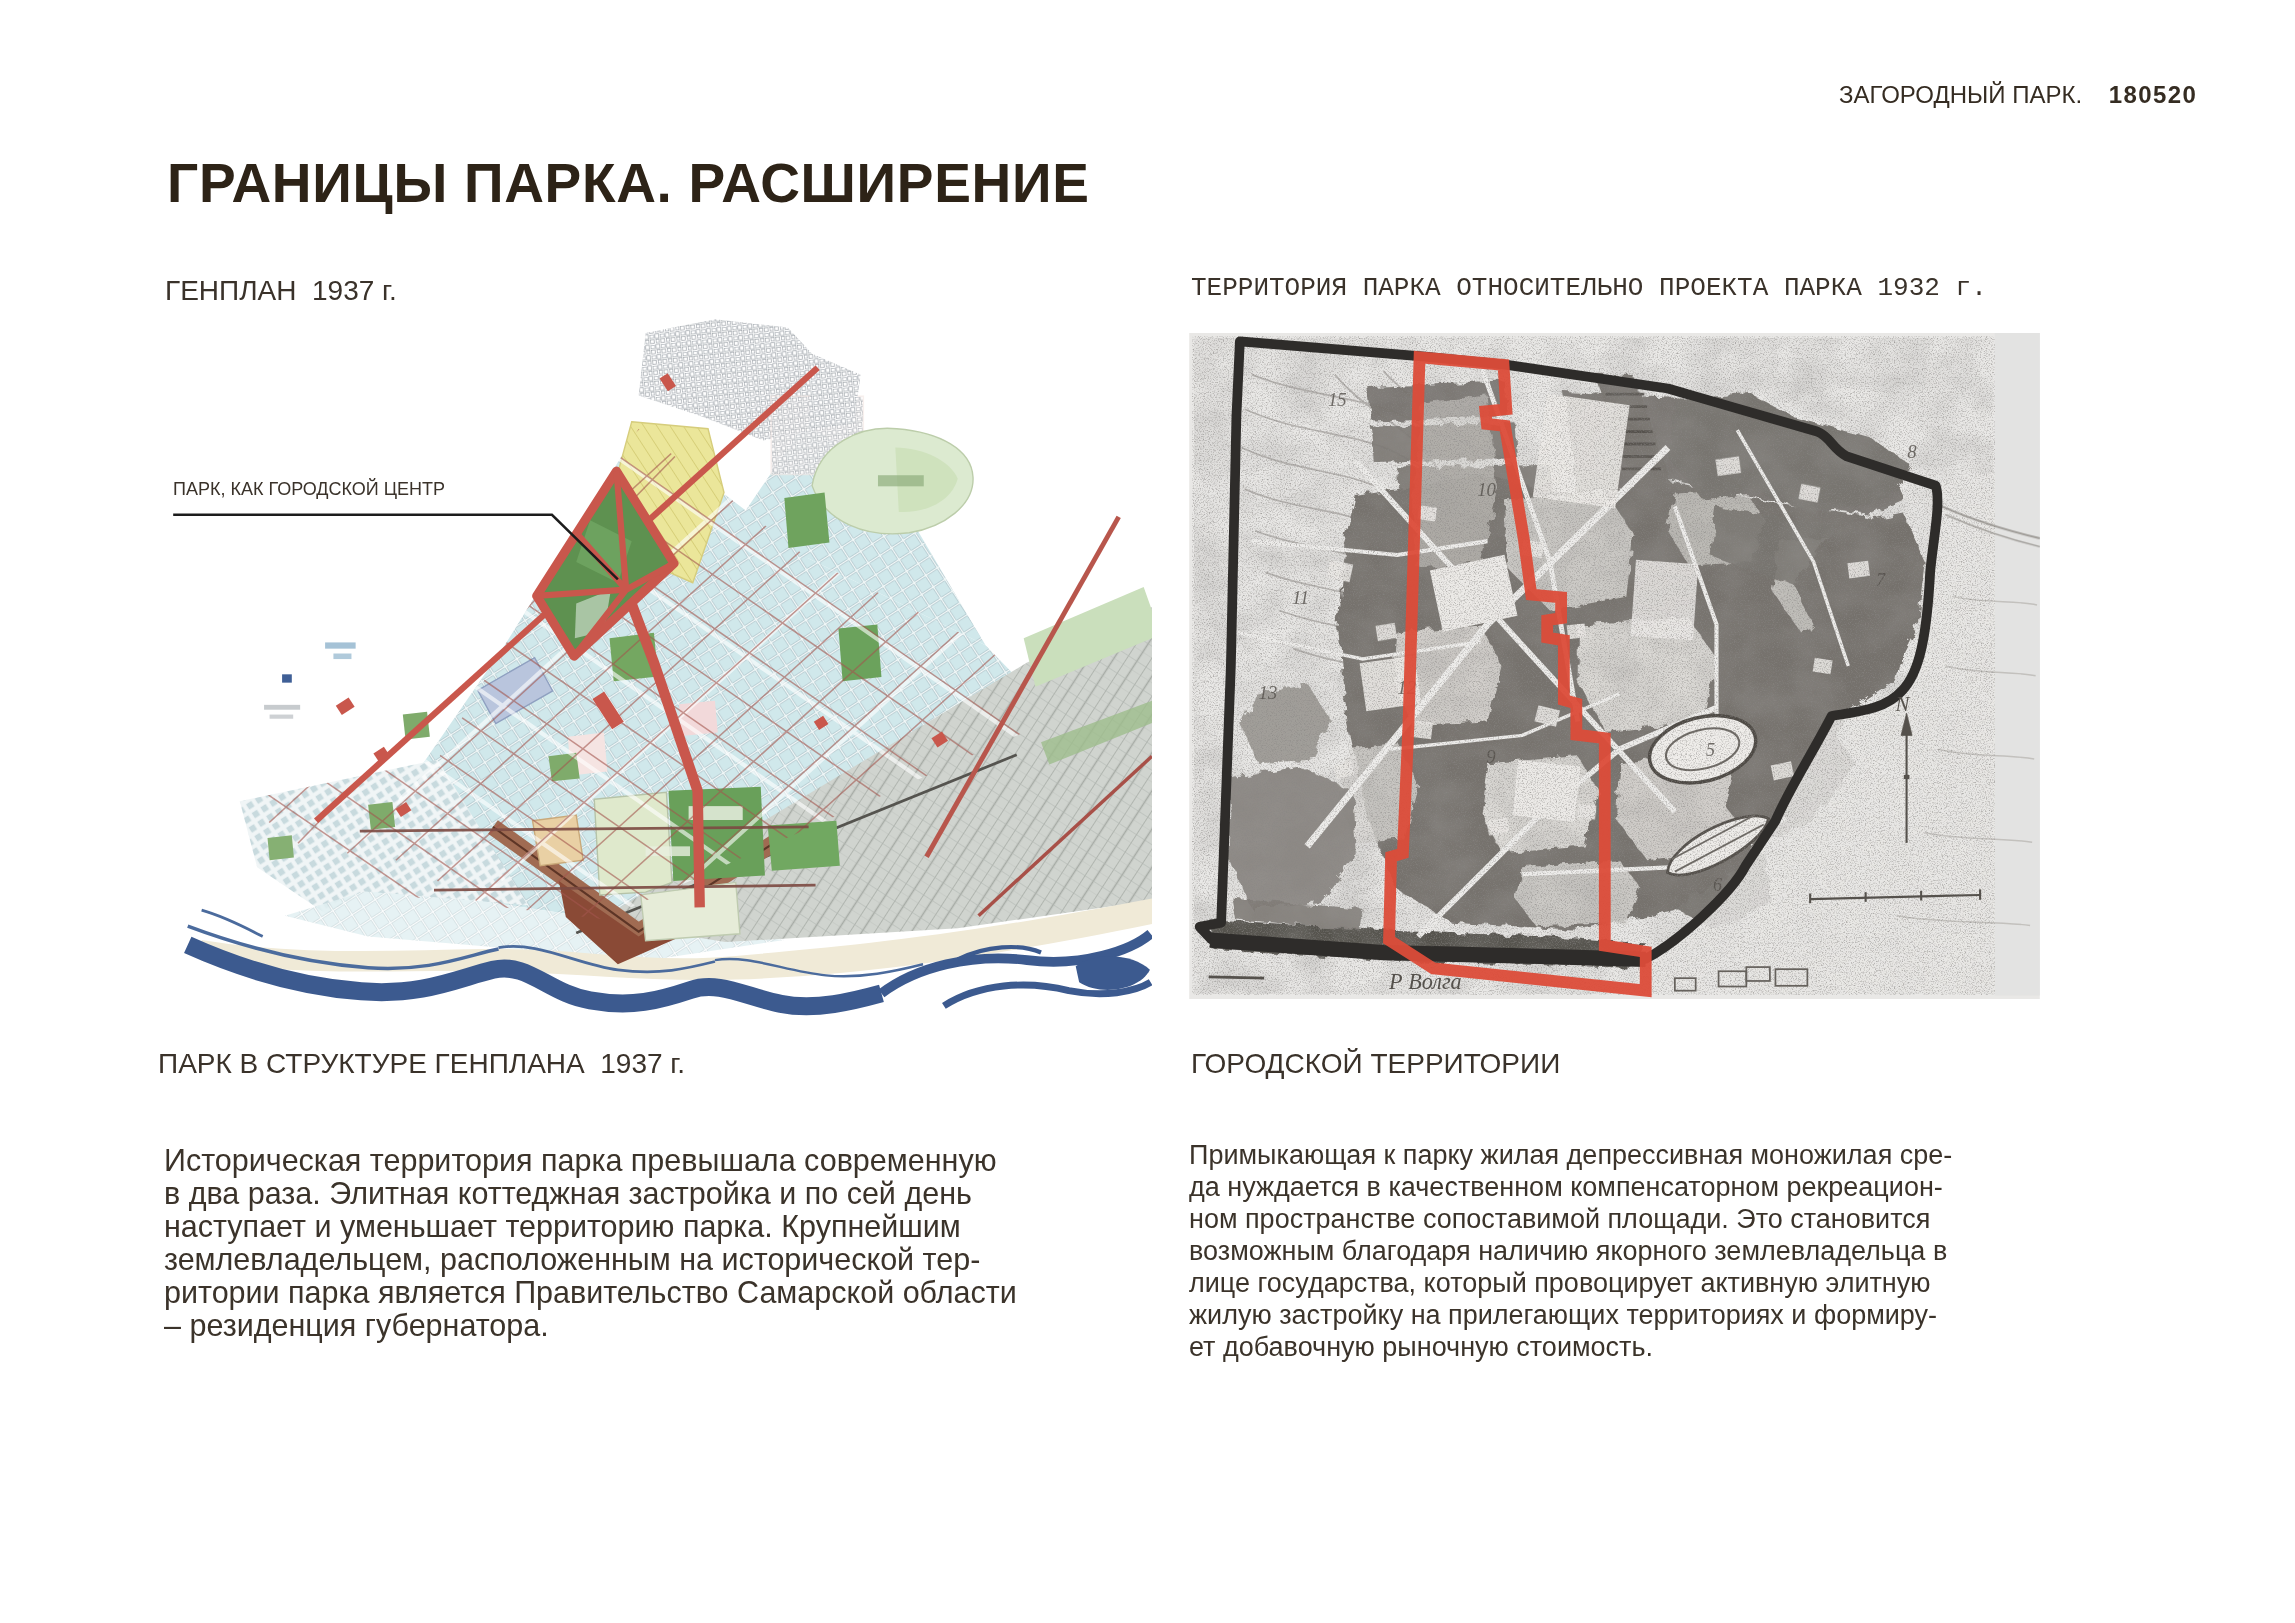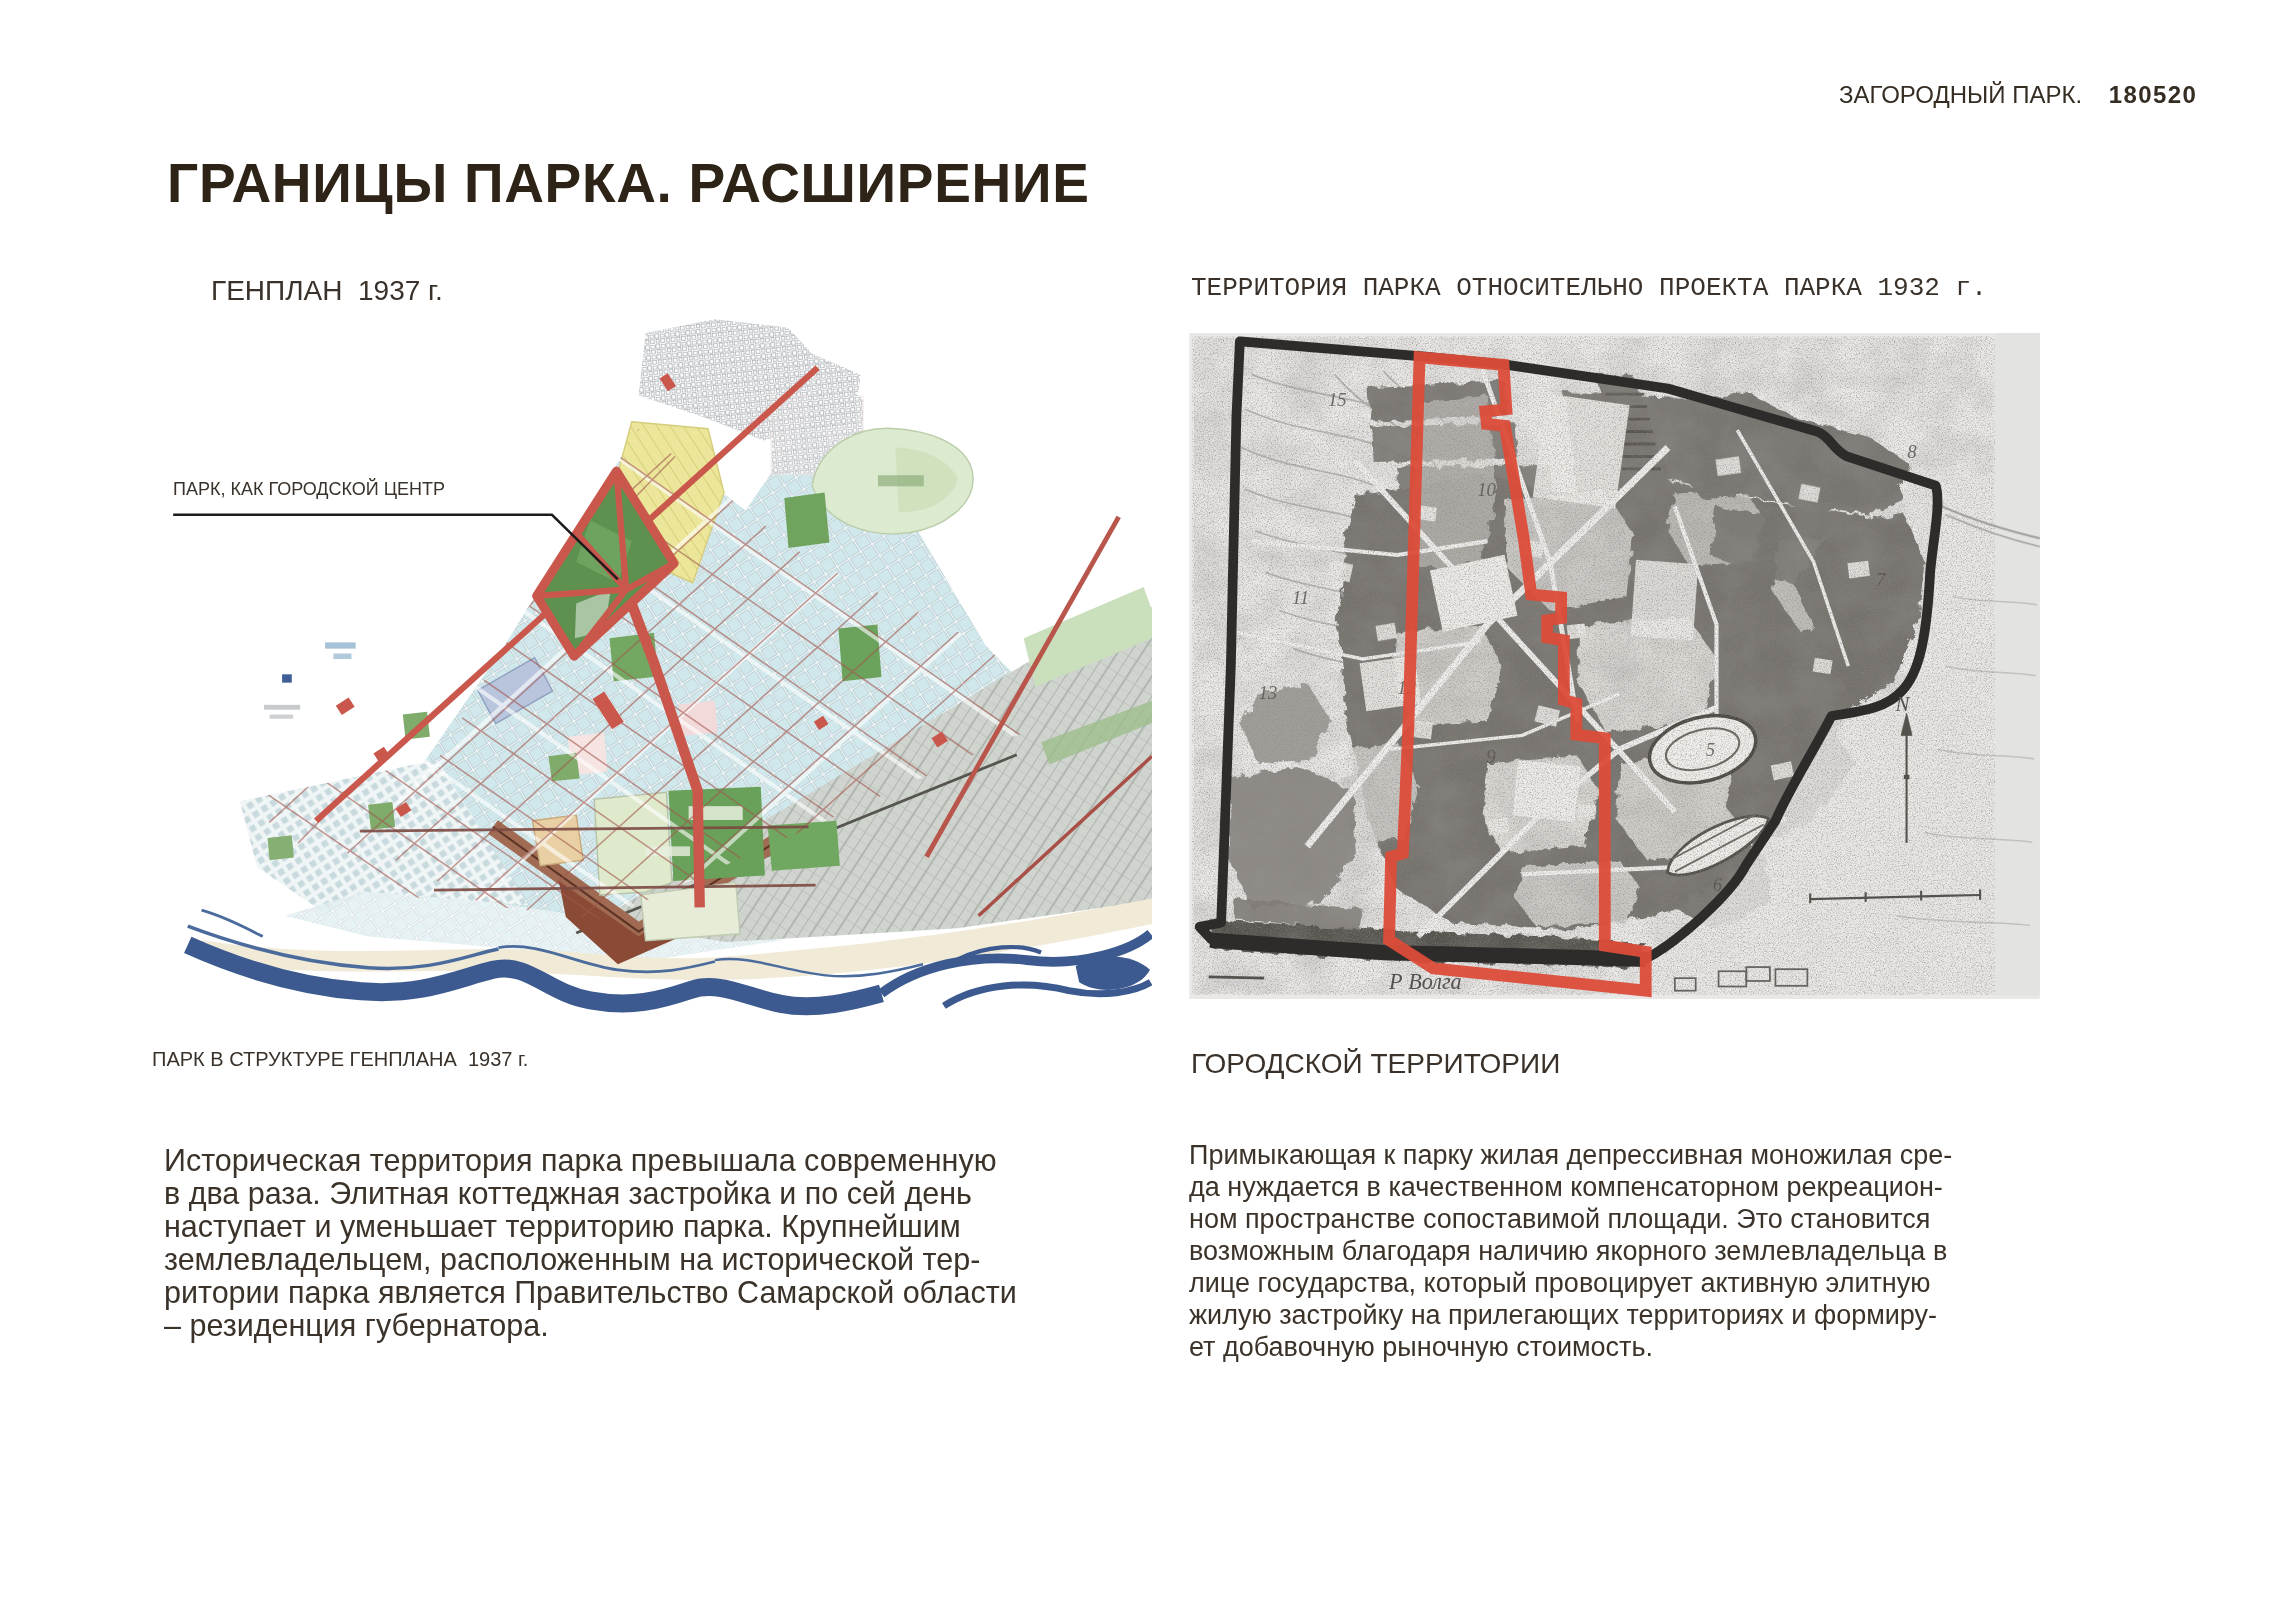--- a/index.html
+++ b/index.html
@@ -7,21 +7,21 @@
        font-family:"Liberation Sans",sans-serif;}
   .abs{position:absolute;}
 </style>
 </head>
 <body>
 
 <div class="abs" style="left:1839px;top:81px;font-size:24px;color:#352c22;white-space:nowrap;">ЗАГОРОДНЫЙ ПАРК.&nbsp;&nbsp;&nbsp;&nbsp;<b style="letter-spacing:1.4px;">180520</b></div>
 
 <div class="abs" style="left:167px;top:151px;font-size:55px;font-weight:bold;color:#2d2317;letter-spacing:0.7px;white-space:nowrap;">ГРАНИЦЫ ПАРКА. РАСШИРЕНИЕ</div>
 
-<div class="abs" style="left:165px;top:275px;font-size:28px;color:#3a322a;margin-left:46px;">ГЕНПЛАН&nbsp; 1937 г.</div>
+<div class="abs" style="left:165px;top:275px;font-size:28px;color:#3a322a;">ГЕНПЛАН&nbsp; 1937 г.</div>
 
 <div class="abs" style="left:1191px;top:273px;font-size:26px;color:#3a322a;font-family:Liberation Mono, monospace;">ТЕРРИТОРИЯ ПАРКА ОТНОСИТЕЛЬНО ПРОЕКТА ПАРКА 1932 г.</div>
 
 <div class="abs" style="left:173px;top:479px;font-size:18px;color:#3a322a;">ПАРК, КАК ГОРОДСКОЙ ЦЕНТР</div>
 
 <div class="abs" style="left:160px;top:312px;width:992px;height:708px;">
 <svg width="992" height="708" viewBox="0 0 1430 1020" xmlns="http://www.w3.org/2000/svg">
 <defs>
 <pattern id="cityGrid" width="20" height="20" patternUnits="userSpaceOnUse" patternTransform="rotate(-33)">
   <rect width="20" height="20" fill="#f2f8f8"></rect>
@@ -405,20 +405,20 @@
 <rect x="803" y="914" width="34" height="20"></rect>
 <rect x="845" y="917" width="46" height="24"></rect>
 <rect x="700" y="930" width="30" height="18"></rect>
 </g>
 
 <line x1="28" y1="928" x2="108" y2="930" stroke="#55514c" stroke-width="4"></line>
 
 </svg>
 </div>
 
-<div class="abs" style="left:152px;top:1048px;font-size:20px;color:#3a322a;">ПАРК В СТРУКТУРЕ ГЕНПЛАНА&nbsp; 1937 г.</div>
+<div class="abs" style="left:158px;top:1048px;font-size:28px;color:#3a322a;">ПАРК В СТРУКТУРЕ ГЕНПЛАНА&nbsp; 1937 г.</div>
 
 <div class="abs" style="left:1191px;top:1048px;font-size:28px;color:#3a322a;">ГОРОДСКОЙ ТЕРРИТОРИИ</div>
 
 <div class="abs" style="left:164px;top:1144px;font-size:30.5px;line-height:33px;color:#3b332a;white-space:nowrap;">Историческая территория парка превышала современную<br>в два раза. Элитная коттеджная застройка и по сей день<br>наступает и уменьшает территорию парка. Крупнейшим<br>землевладельцем, расположенным на исторической тер-<br>ритории парка является Правительство Самарской области<br>– резиденция губернатора.</div>
 
 <div class="abs" style="left:1189px;top:1139px;font-size:27px;line-height:32px;color:#3b332a;white-space:nowrap;">Примыкающая к парку жилая депрессивная моножилая сре-<br>да нуждается в качественном компенсаторном рекреацион-<br>ном пространстве сопоставимой площади. Это становится<br>возможным благодаря наличию якорного землевладельца в<br>лице государства, который провоцирует активную элитную<br>жилую застройку на прилегающих территориях и формиру-<br>ет добавочную рыночную стоимость.</div>
 
 
 </body></html>

